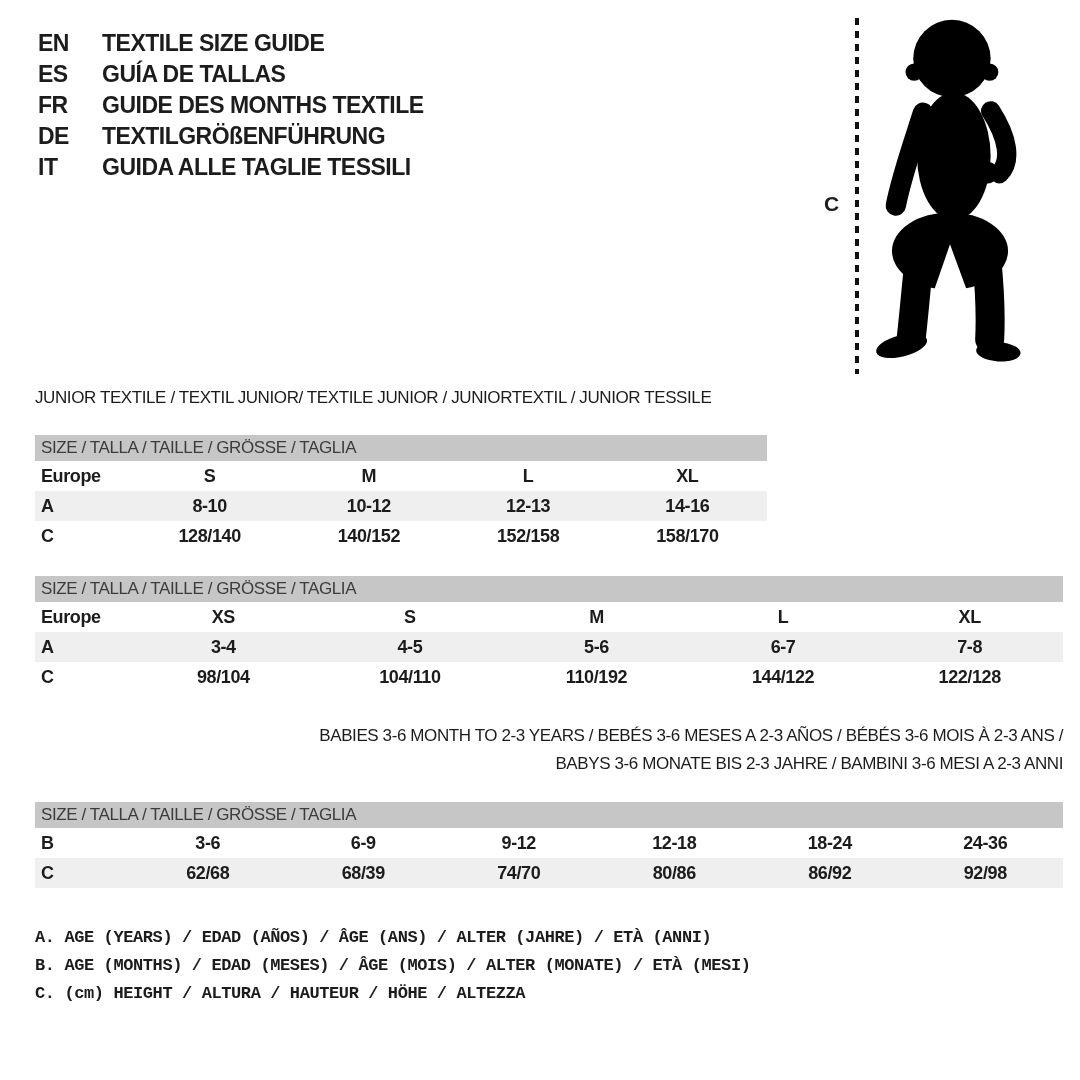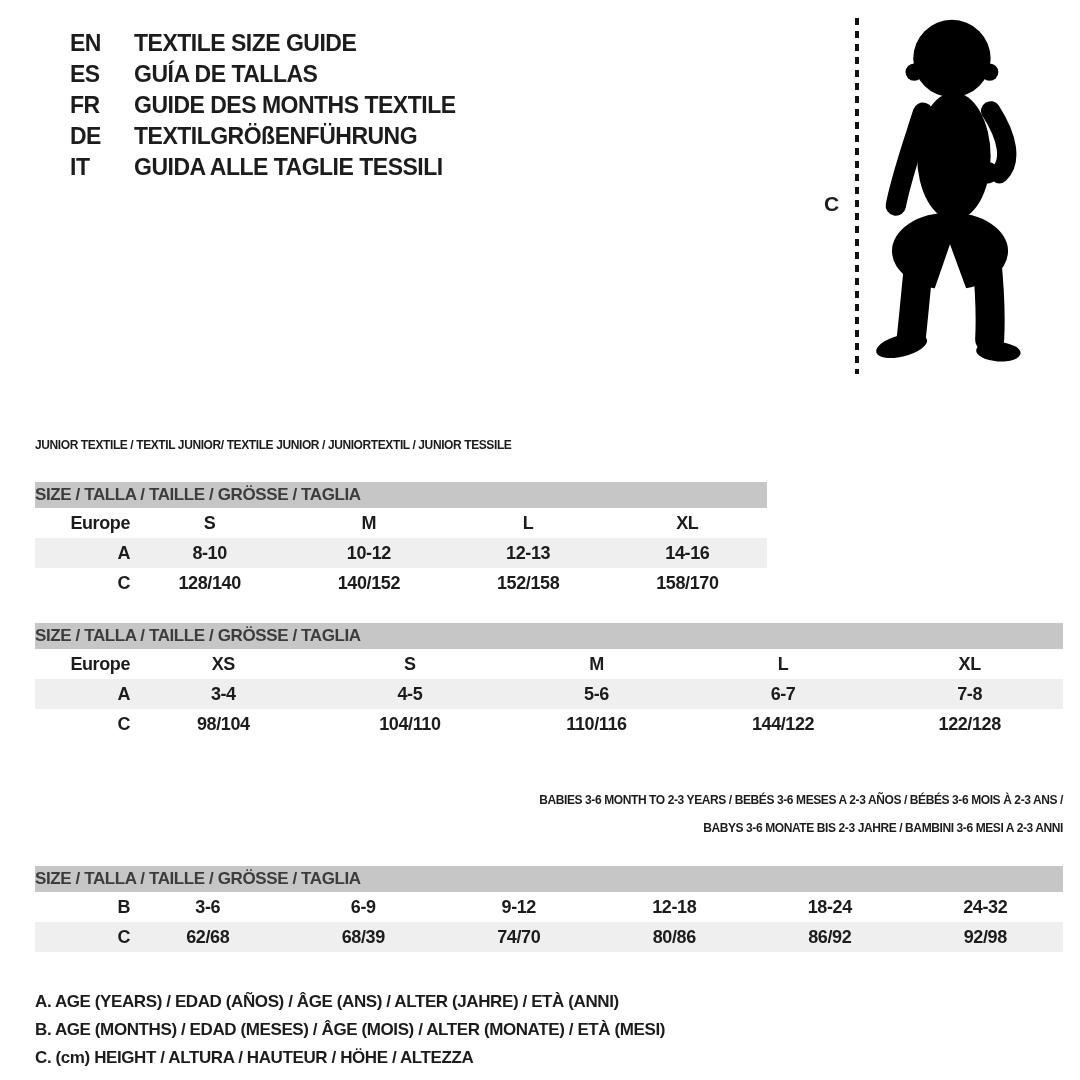--- a/index.html
+++ b/index.html
@@ -8,55 +8,55 @@
     width:1080px; height:1080px;
     font-family:"Liberation Sans", sans-serif;
     color:#1c1c1c;
     overflow:hidden;
   }
   .page { position:relative; width:1080px; height:1080px; background:#fff; }
 
   
   .langs { position:absolute; top:28px; left:38px; }
   .lang-row { display:flex; align-items:center; height:31px;
-              font-weight:700; font-size:23px; letter-spacing:-0.5px;margin-left:32px; }
+              font-weight:700; font-size:23px; letter-spacing:-0.5px; }
   .lang-code { width:64px; }
   .lang-label { white-space:nowrap; }
 
   .figure { position:absolute; top:16px; left:818px; width:232px; height:360px; }
   .c-label { position:absolute; left:6px; top:176px; font-weight:700; font-size:21px; }
   .dotted-line { position:absolute; left:37px; top:2px; width:4px; height:356px;
     background:repeating-linear-gradient(to bottom,#111 0 7px,transparent 7px 13px); }
   .silhouette { position:absolute; left:54px; top:0; }
 
   
   .content { position:absolute; top:388px; left:35px; width:1028px; }
-  .sec-title { font-weight:700; font-size:12px; letter-spacing:-0.4px;
-               white-space:nowrap; line-height:20px;margin-top:47px; }
+  .sec-title { font-weight:400; font-size:17px; letter-spacing:-0.4px;
+               white-space:nowrap; line-height:20px; }
   .sec-title .sub { font-size:0.62em; vertical-align:-0.35em; }
   .title-gap { margin-bottom:27px; }
 
   .size-table { }
   .t-narrow { width:732px; }
   .t-wide   { width:1028px; }
-  .band { height:26px; display:flex; align-items:center; 
+  .band { height:26px; display:flex; align-items:center; padding-left:6px;
           background:#c6c6c6; color:#3c3c3c;
-          font-weight:700; font-size:17px; letter-spacing:-0.4px; }
+          font-weight:400; font-size:17px; letter-spacing:-0.4px; }
   .trow { display:flex; align-items:center; height:30px;
           font-weight:700; font-size:18px; letter-spacing:-0.4px; }
   .rows .trow:nth-child(even) { background:#efefef; }
-  .trow .lbl { width:95px; padding-left:6px;text-align:right; }
+  .trow .lbl { width:95px; padding-left:6px; }
   .trow .cell { flex:1; text-align:center; }
 
   .sec2 { margin-top:25px; }
   .sec2 .sec-title { margin-bottom:22px; }
   .sec3 { margin-top:30px; }
   .sec3 .sec-title { line-height:28px; margin-bottom:24px;text-align:right; }
 
-  .legend { margin-top:36px; }
+  .legend { margin-top:36px;font-family:Liberation Mono, monospace; }
   .legend-line { font-weight:700; font-size:17px; letter-spacing:-0.4px;
                  line-height:28px; white-space:nowrap; }
 </style>
 </head>
 <body>
 
 <div class="page">
 
   <div class="langs">
     <div class="lang-row">
@@ -152,21 +152,21 @@
             <div class="cell">3-4</div>
             <div class="cell">4-5</div>
             <div class="cell">5-6</div>
             <div class="cell">6-7</div>
             <div class="cell">7-8</div>
           </div>
           <div class="trow">
             <div class="lbl">C</div>
             <div class="cell">98/104</div>
             <div class="cell">104/110</div>
-            <div class="cell">110/116</div>
+            <div class="cell">110/192</div>
             <div class="cell">144/122</div>
             <div class="cell">122/128</div>
           </div>
         </div>
       </div>
     </section>
 
     <section class="sec3">
       <div class="sec-title">
         <div>BABIES 3-6 MONTH TO 2-3 YEARS / BEBÉS 3-6 MESES A 2-3 AÑOS / BÉBÉS 3-6 MOIS À 2-3 ANS /</div>
@@ -175,21 +175,21 @@
       <div class="size-table t-wide">
         <div class="band">SIZE / TALLA / TAILLE / GRÖSSE / TAGLIA</div>
         <div class="rows">
           <div class="trow">
             <div class="lbl">B</div>
             <div class="cell">3-6</div>
             <div class="cell">6-9</div>
             <div class="cell">9-12</div>
             <div class="cell">12-18</div>
             <div class="cell">18-24</div>
-            <div class="cell">24-32</div>
+            <div class="cell">24-36</div>
           </div>
           <div class="trow">
             <div class="lbl">C</div>
             <div class="cell">62/68</div>
             <div class="cell">68/39</div>
             <div class="cell">74/70</div>
             <div class="cell">80/86</div>
             <div class="cell">86/92</div>
             <div class="cell">92/98</div>
           </div>

